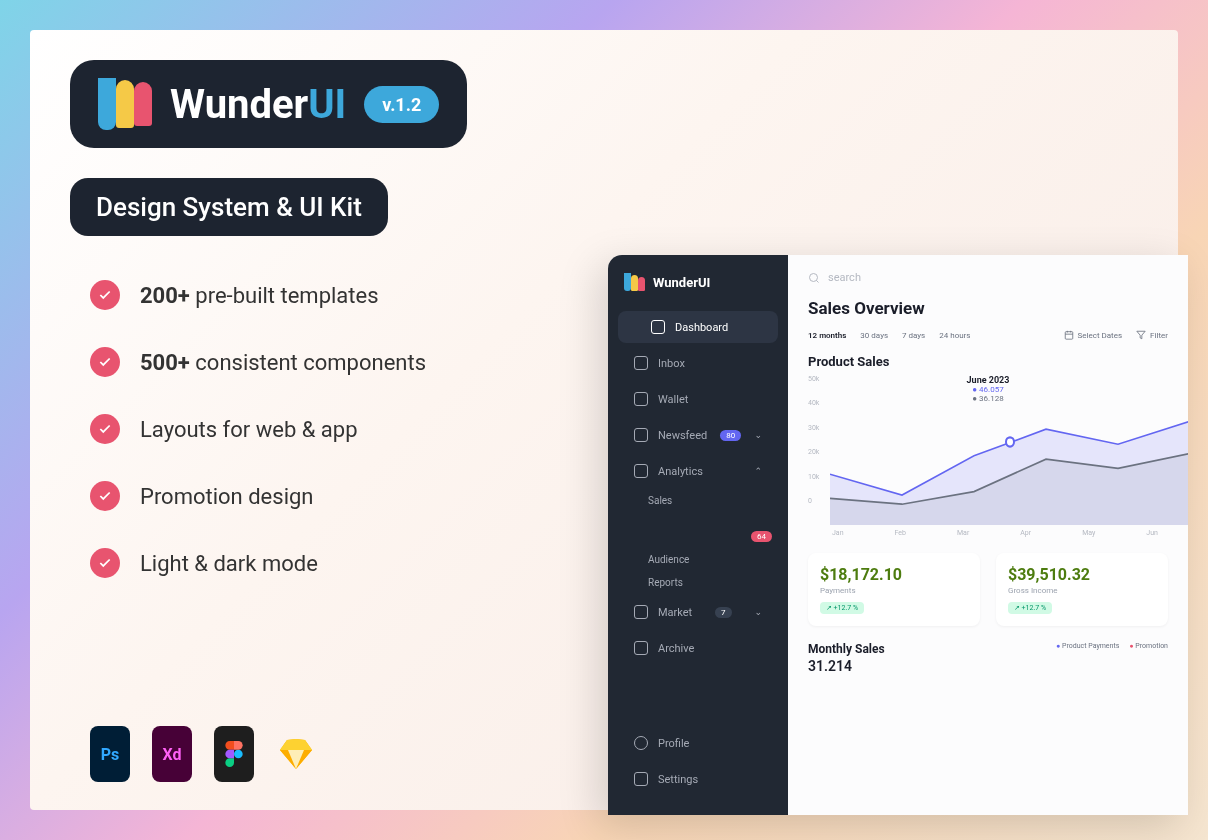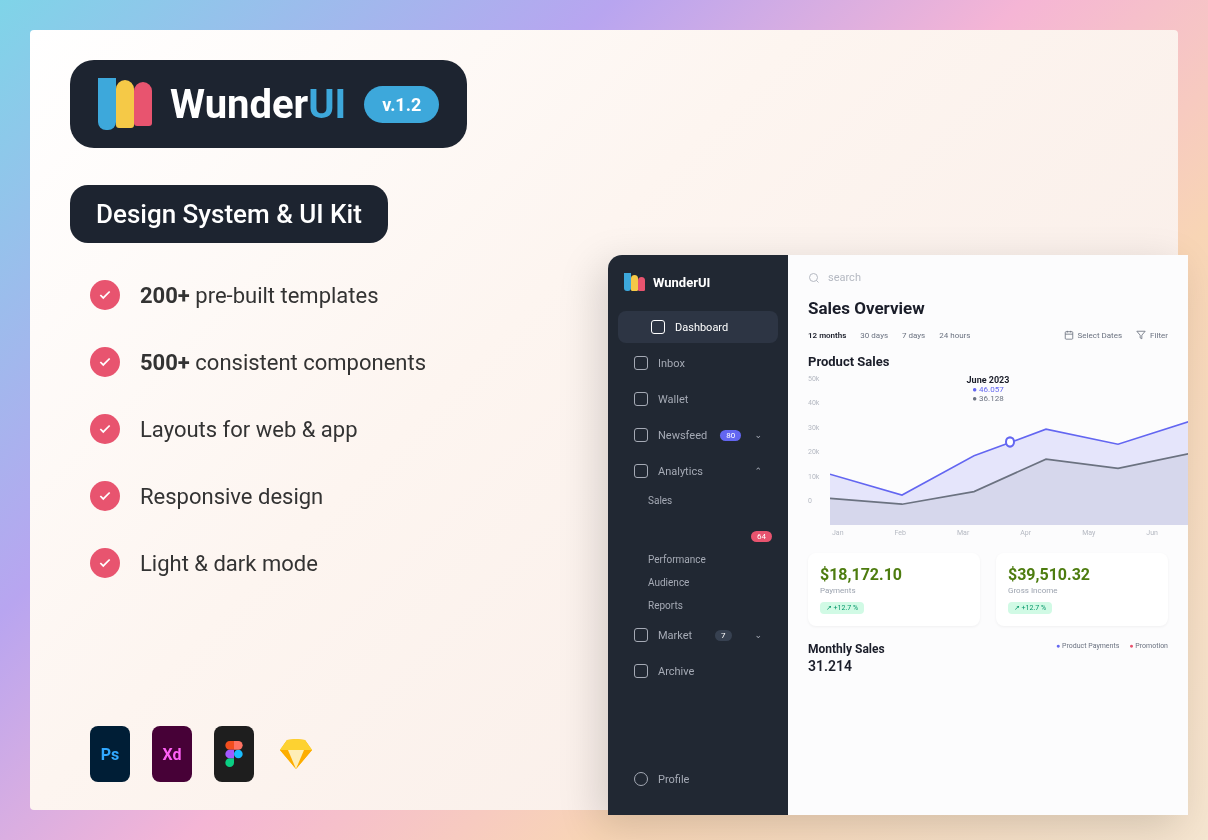--- a/index.html
+++ b/index.html
@@ -24,21 +24,21 @@
 .logo-stripe { width: 18px; height: 52px; }
 .logo-stripe.s1 { background: #3da8db; border-radius: 0 0 8px 8px; }
 .logo-stripe.s2 { background: #f5c947; border-radius: 24px 24px 8px 8px; height: 48px; transform: translateY(-2px);}
 .logo-stripe.s3 { background: #e8546f; border-radius: 24px 24px 8px 8px; height: 44px; transform: translateY(-4px);}
 .logo-text { font-size: 40px; font-weight: 700; color: #fff; }
 .logo-text .ui { color: #3da8db; }
 .version-pill { background: #3da8db; color: #fff; font-weight: 700; font-size: 18px; padding: 8px 18px; border-radius: 999px; }
 .subtitle-badge {
   position: absolute; top: 148px; left: 40px;
   background: #1d2430; color: #fff; font-size: 26px; font-weight: 500;
-  padding: 14px 26px; border-radius: 18px; margin-top: 7px;
+  padding: 14px 26px; border-radius: 18px;
 }
 .features { position: absolute; top: 250px; left: 60px; display: flex; flex-direction: column; gap: 37px; }
 .feature { display: flex; align-items: center; gap: 20px; }
 .check-circle { width: 30px; height: 30px; border-radius: 50%; background: #e8546f; display: flex; align-items: center; justify-content: center; }
 .feature-text { font-size: 22px; color: #333; }
 .feature-text strong { font-weight: 700; }
 .tool-icons { position: absolute; bottom: 28px; left: 60px; display: flex; gap: 22px; }
 .tool-icon { width: 40px; height: 56px; border-radius: 8px; display: flex; align-items: center; justify-content: center; font-size: 16px; font-weight: 700; }
 .tool-ps { background: #001e36; color: #31a8ff; }
 .tool-xd { background: #470137; color: #ff61f6; }
@@ -140,21 +140,21 @@
           </svg>
       </div>
       <div class="feature-text">Layouts for web &amp; app</div>
     </div>
     <div class="feature">
       <div class="check-circle">
         <svg width="14" height="14" viewBox="0 0 24 24" fill="none" stroke="#fff" stroke-width="3">
             <polyline points="20 6 9 17 4 12"></polyline>
           </svg>
       </div>
-      <div class="feature-text">Responsive design</div>
+      <div class="feature-text">Promotion design</div>
     </div>
     <div class="feature">
       <div class="check-circle">
         <svg width="14" height="14" viewBox="0 0 24 24" fill="none" stroke="#fff" stroke-width="3">
             <polyline points="20 6 9 17 4 12"></polyline>
           </svg>
       </div>
       <div class="feature-text">Light &amp; dark mode</div>
     </div>
   </div>
@@ -214,42 +214,43 @@
       <div class="nav-item">
           <span class="nav-icon"></span>
           <span>Analytics</span>
           <span class="nav-chevron">⌃</span>
         </div>
       <div class="nav-sub">
           <span>Sales</span>
           <span class="nav-badge pink">64</span>
         </div>
       <div class="nav-sub">
-          <span>Performance</span>
-        </div>
-      <div class="nav-sub">
           <span>Audience</span>
         </div>
       <div class="nav-sub">
           <span>Reports</span>
         </div>
       <div class="nav-item">
           <span class="nav-icon"></span>
           <span>Market</span>
           <span class="nav-badge" style="background:#374151">7</span>
           <span class="nav-chevron">⌄</span>
         </div>
       <div class="nav-item">
           <span class="nav-icon"></span>
           <span>Archive</span>
         </div>
       <div class="nav-spacer"></div>
       <div class="nav-item">
           <span class="nav-icon" style="border-radius:50%"></span>
           <span>Profile</span>
+        </div>
+      <div class="nav-item">
+          <span class="nav-icon"></span>
+          <span>Settings</span>
         </div>
     </div>
 
     <div class="main">
       <div class="search-bar">
         <svg width="12" height="12" viewBox="0 0 24 24" fill="none" stroke="currentColor" stroke-width="2">
             <circle cx="11" cy="11" r="8"></circle>
             <line x1="21" y1="21" x2="16.65" y2="16.65"></line>
           </svg>
         <span>search</span>

